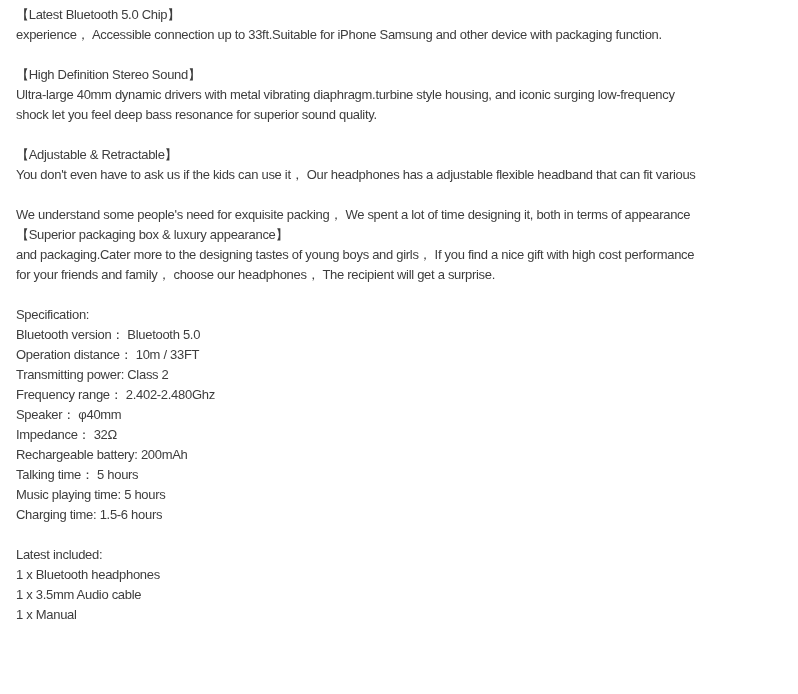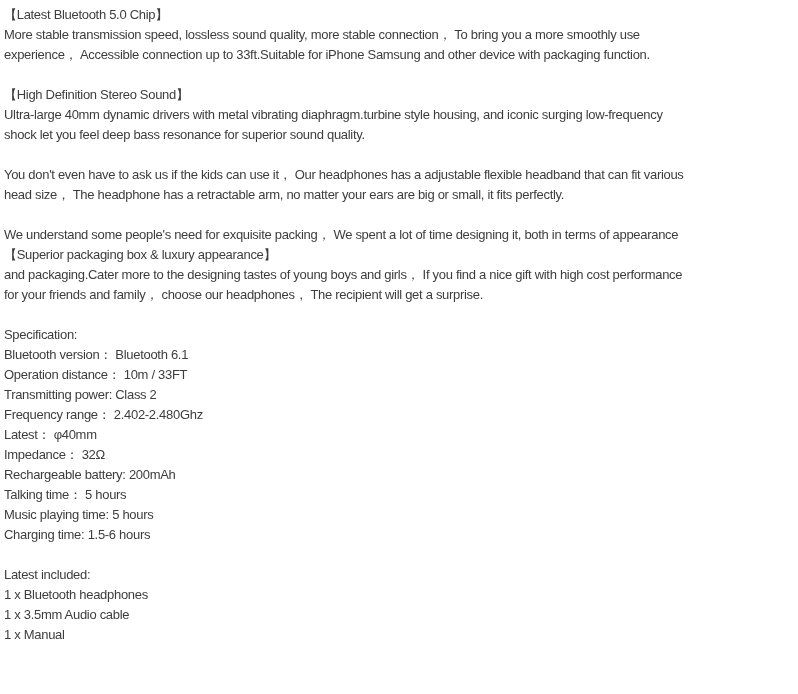--- a/index.html
+++ b/index.html
@@ -8,66 +8,65 @@
     height: 694px;
     background: #ffffff;
     overflow: hidden;
   }
   .desc {
     font-family: "Liberation Sans", "DejaVu Sans", sans-serif;
     font-size: 13px;
     letter-spacing: -0.3px;
     line-height: 20px;
     color: #3d3d3d;
-    padding: 5px 0 0 4px;
+    padding: 5px 0 0 16px;
     width: 744px;
   }
   .block { margin-bottom: 20px; }
   .line {
     display: block;
     height: 20px;
     white-space: nowrap;
   }
 </style>
 </head>
 <body>
 
 <div class="desc">
 
   <div class="block">
     <span class="line">【Latest Bluetooth 5.0 Chip】</span>
-    <span class="line">More stable transmission speed, lossless sound quality, more stable connection， To bring you a more smoothly use</span>
     <span class="line">experience， Accessible connection up to 33ft.Suitable for iPhone Samsung and other device with packaging function.</span>
   </div>
 
   <div class="block">
     <span class="line">【High Definition Stereo Sound】</span>
     <span class="line">Ultra-large 40mm dynamic drivers with metal vibrating diaphragm.turbine style housing, and iconic surging low-frequency</span>
     <span class="line">shock let you feel deep bass resonance for superior sound quality.</span>
   </div>
 
   <div class="block">
+    <span class="line">【Adjustable &amp; Retractable】</span>
     <span class="line">You don't even have to ask us if the kids can use it， Our headphones has a adjustable flexible headband that can fit various</span>
-    <span class="line">head size， The headphone has a retractable arm, no matter your ears are big or small, it fits perfectly.</span>
   </div>
 
   <div class="block">
     <span class="line">We understand some people's need for exquisite packing， We spent a lot of time designing it, both in terms of appearance</span>
     <span class="line">【Superior packaging box &amp; luxury appearance】</span>
     <span class="line">and packaging.Cater more to the designing tastes of young boys and girls， If you find a nice gift with high cost performance</span>
     <span class="line">for your friends and family， choose our headphones， The recipient will get a surprise.</span>
   </div>
 
   <div class="block">
     <span class="line">Specification:</span>
-    <span class="line">Bluetooth version： Bluetooth 6.1</span>
+    <span class="line">Bluetooth version： Bluetooth 5.0</span>
     <span class="line">Operation distance： 10m / 33FT</span>
     <span class="line">Transmitting power: Class 2</span>
     <span class="line">Frequency range： 2.402-2.480Ghz</span>
-    <span class="line">Latest： φ40mm</span>
+    <span class="line">Speaker： φ40mm</span>
     <span class="line">Impedance： 32Ω</span>
     <span class="line">Rechargeable battery: 200mAh</span>
     <span class="line">Talking time： 5 hours</span>
     <span class="line">Music playing time: 5 hours</span>
     <span class="line">Charging time: 1.5-6 hours</span>
   </div>
 
   <div class="block">
     <span class="line">Latest included:</span>
     <span class="line">1 x Bluetooth headphones</span>

